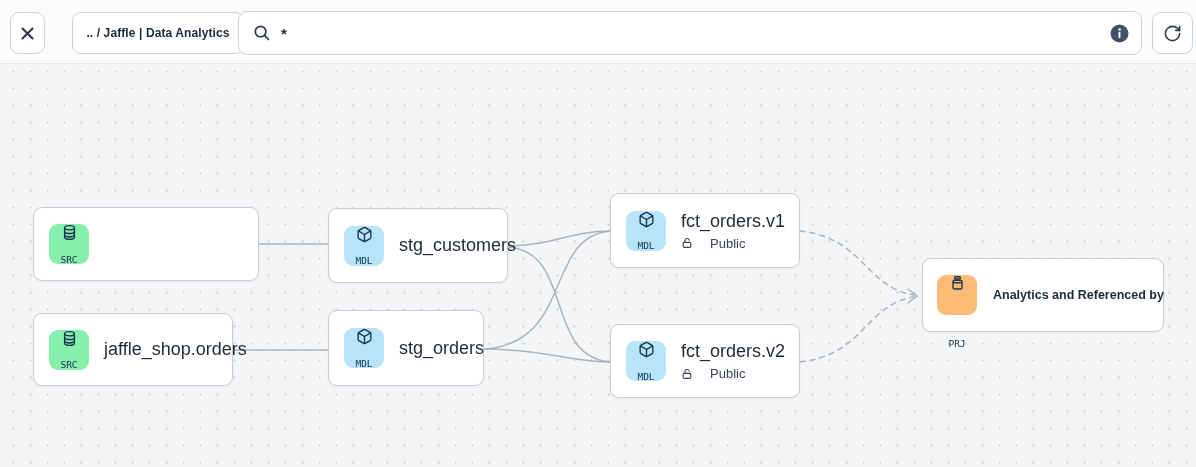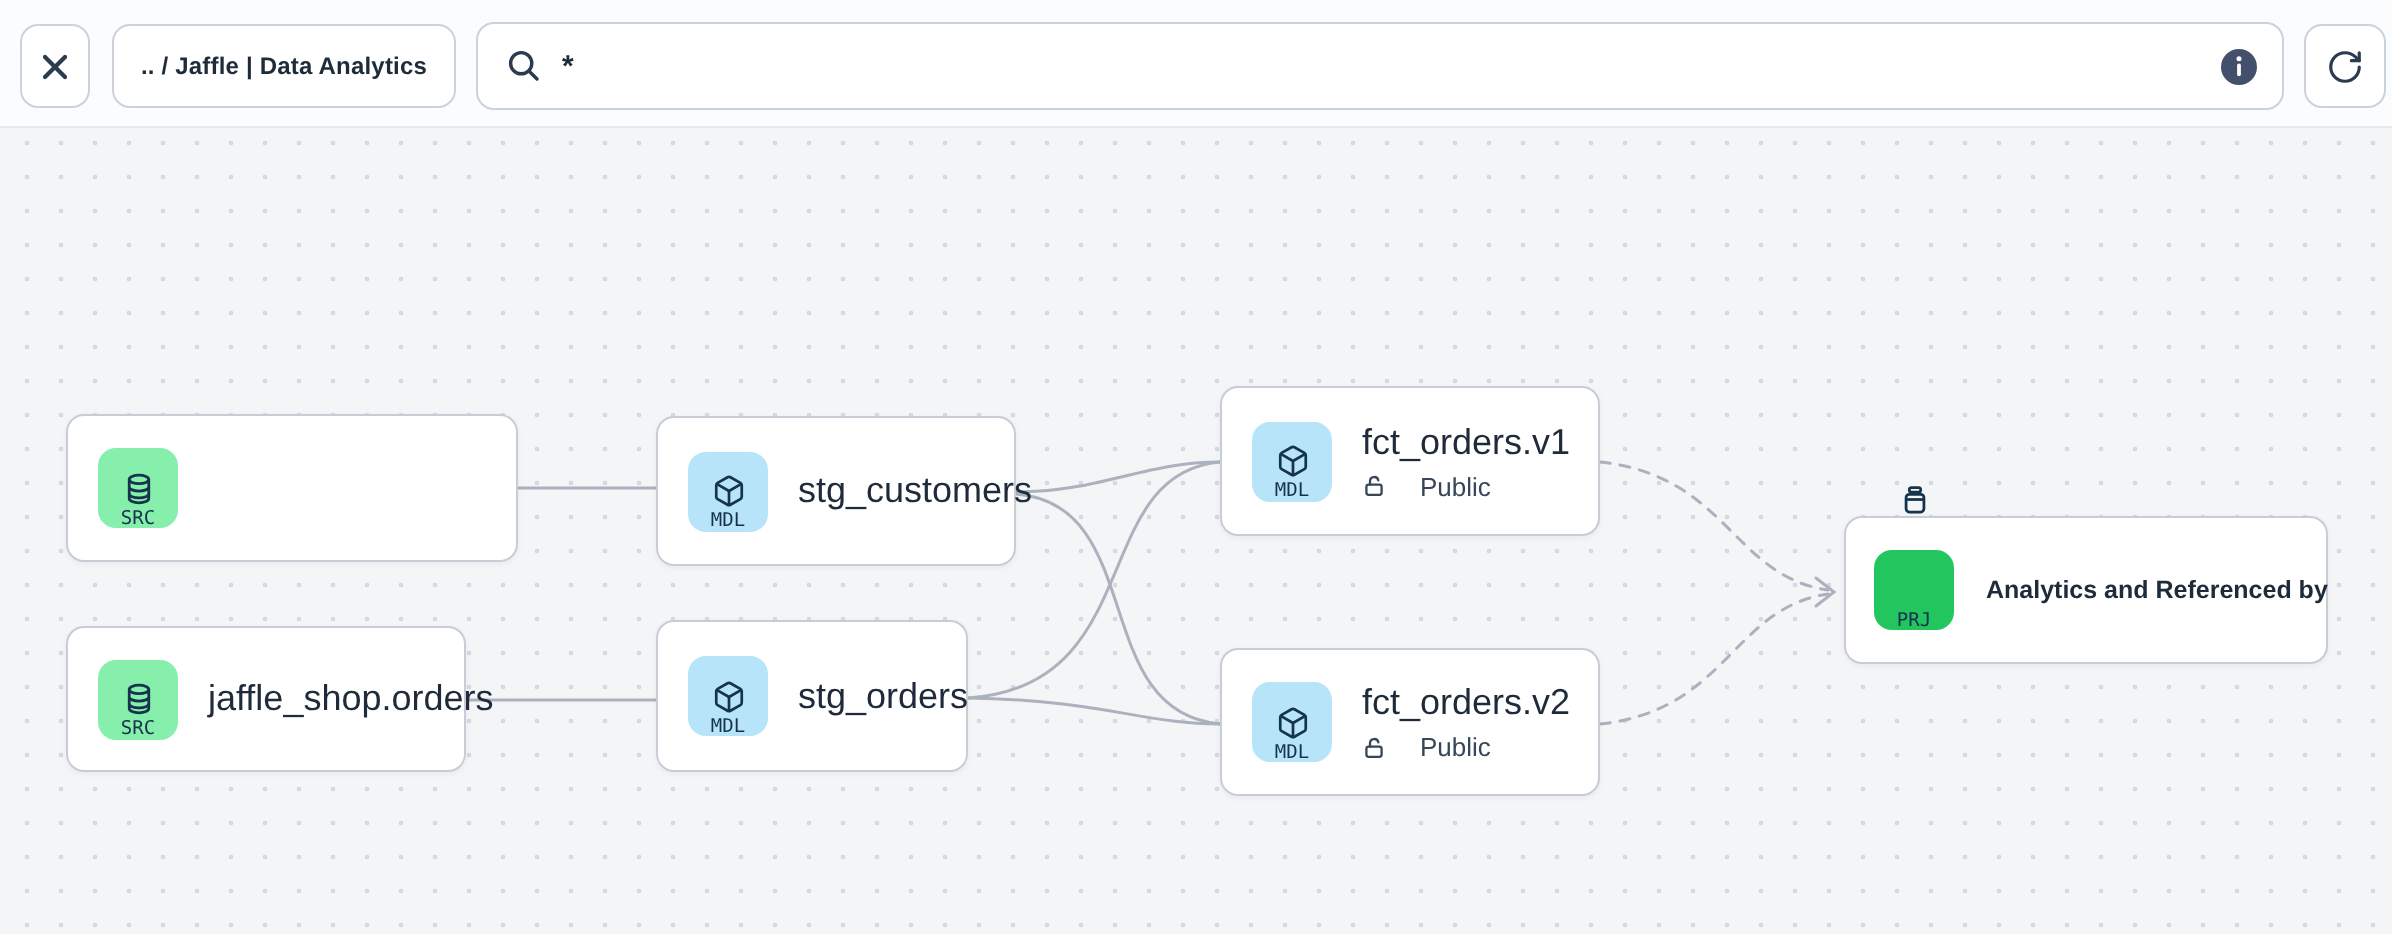--- a/index.html
+++ b/index.html
@@ -21,21 +21,21 @@
   }
   .tb-btn {
     position: absolute; top: 12px; height: 42px;
     background: #ffffff;
     border: 1px solid #ccd2da;
     border-radius: 9px;
     display: flex; align-items: center; justify-content: center;
     cursor: pointer;
   }
   .close-btn { left: 10px; width: 35px; }
-  .crumb-btn { left: 56px; width: 172px; font-size: 12px; font-weight: 600; color: #1e2b3a; letter-spacing: .1px; }
+  .crumb-btn { left: 72px; width: 172px; font-size: 12px; font-weight: 600; color: #1e2b3a; letter-spacing: .1px; }
   .refresh-btn { left: 1152px; width: 41px; }
 
   .search-box {
     position: absolute; top: 11px; left: 238px; width: 904px; height: 44px;
     background: #ffffff;
     border: 1px solid #ccd2da;
     border-radius: 9px;
     display: flex; align-items: center;
     padding: 0 12px 0 14px;
     gap: 10px;
@@ -75,25 +75,25 @@
   .n1 { left: 33px;  top: 207px; width: 226px; height: 74px; }
   .n2 { left: 33px;  top: 313px; width: 200px; height: 73px; }
   .n3 { left: 328px; top: 208px; width: 180px; height: 75px; }
   .n4 { left: 328px; top: 310px; width: 156px; height: 76px; }
   .n5 { left: 610px; top: 193px; width: 190px; height: 75px; }
   .n6 { left: 610px; top: 324px; width: 190px; height: 74px; }
   .n7 { left: 922px; top: 258px; width: 242px; height: 74px; padding-left: 14px; gap: 16px; }
 
   .badge {
     width: 40px; height: 40px; border-radius: 9px; flex-shrink: 0;
-    display: flex; flex-direction: column; align-items: center; justify-content: flex-end;
+    display: flex; flex-direction: column; align-items: center; justify-content: space-between;
   }
   .badge-src { background: #86efac; }
   .badge-mdl { background: #b7e4f9; }
-  .badge-prj { background: #22c55e; gap: 45px; }
+  .badge-prj { background: #fdba74; gap: 45px; }
   .badge-label {
     font-family: "DejaVu Sans Mono", monospace;
     font-size: 9.5px; line-height: 1; margin-top: 2px;
     color: #16334d; letter-spacing: 0;
   }
 
   .node-label { font-size: 18px; color: #1f2b3a; white-space: nowrap; }
   .node-text  { display: flex; flex-direction: column; gap: 4px; }
   .access-row { display: flex; align-items: center; gap: 17px; font-size: 13px; color: #38465a; }
   .prj-caption { font-size: 12.5px; font-weight: 600; color: #1e2b3a; white-space: nowrap; }

